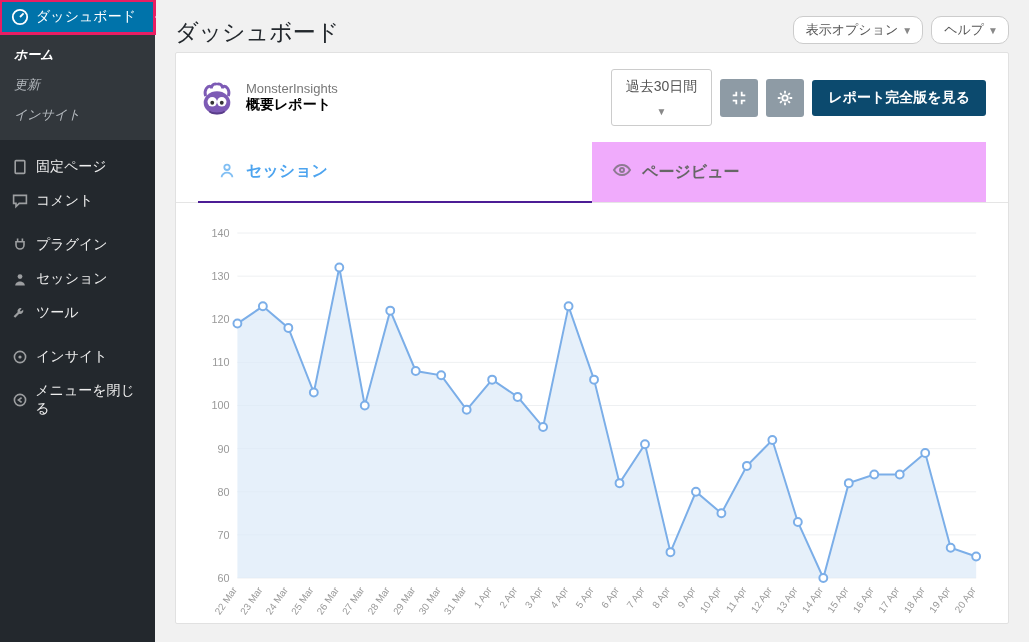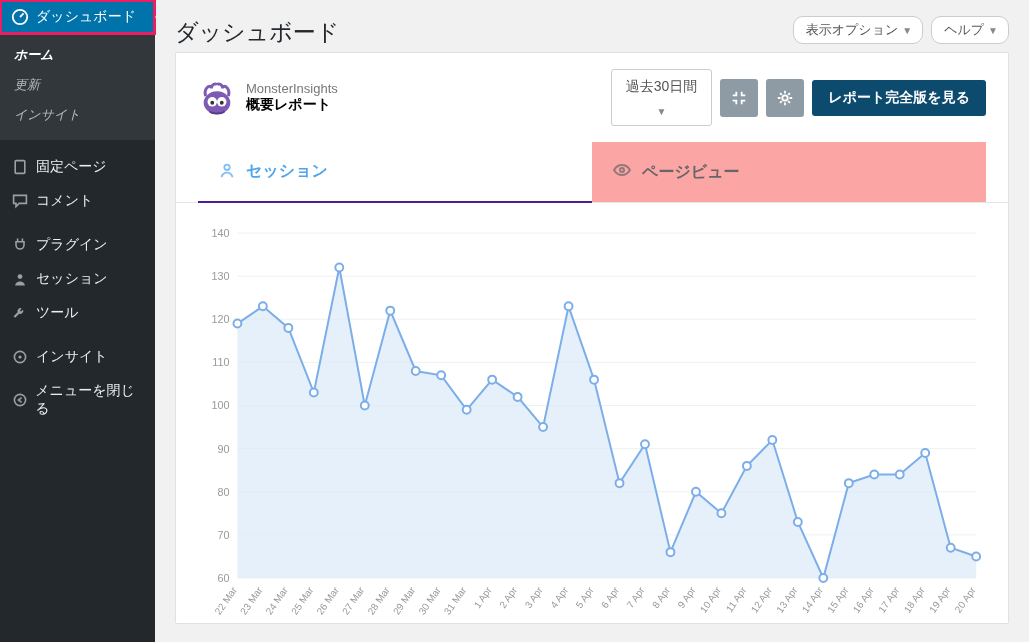--- a/index.html
+++ b/index.html
@@ -34,21 +34,21 @@
 .brand-text .t2 { font-size: 14px; font-weight: 600; color: #000000; }
 .head-ctrls { display: flex; gap: 8px; align-items: center; }
 .select-btn { border: 1px solid #ccc; background: #fff; color: #555; padding: 8px 14px; border-radius: 3px; font-size: 14px; cursor: pointer; display: flex; align-items: center; gap: 10px; flex-direction: column; }
 .sq-btn { width: 38px; height: 38px; border-radius: 3px; background: #8e9ba5; display: flex; align-items: center; justify-content: center; cursor: pointer; }
 .sq-btn svg { width: 18px; height: 18px; }
 .primary-btn { background: #0c4a6e; color: #fff; padding: 9px 16px; border-radius: 3px; font-size: 14px; font-weight: 600; cursor: pointer; }
 
 .tabs { display: flex; border-bottom: 1px solid #e5e5e5; padding: 0 22px; }
 .tab { flex: 1; padding: 18px 20px; display: flex; align-items: center; gap: 10px; font-size: 16px; font-weight: 600; cursor: pointer; }
 .tab.active { color: #4da4ef; border-bottom: 2px solid #4c1d95; margin-bottom: -1px; }
-.tab.inactive { background: #fca5a5; color: #666; }
+.tab.inactive { background: #f0abfc; color: #666; }
 .tab .ticon { opacity: .7; }
 
 .chart-wrap { padding: 20px 22px 0; position: relative; }
 .chart-svg { width: 100%; height: 400px; display: block; }
 .gridline { stroke: #eef0f2; stroke-width: 1; }
 .line-path { fill: none; stroke: #7baee8; stroke-width: 2; }
 .area-path { fill: #dceaf8; opacity: .7; }
 .pt { fill: #fff; stroke: #7baee8; stroke-width: 2; }
 </style>
 </head>

